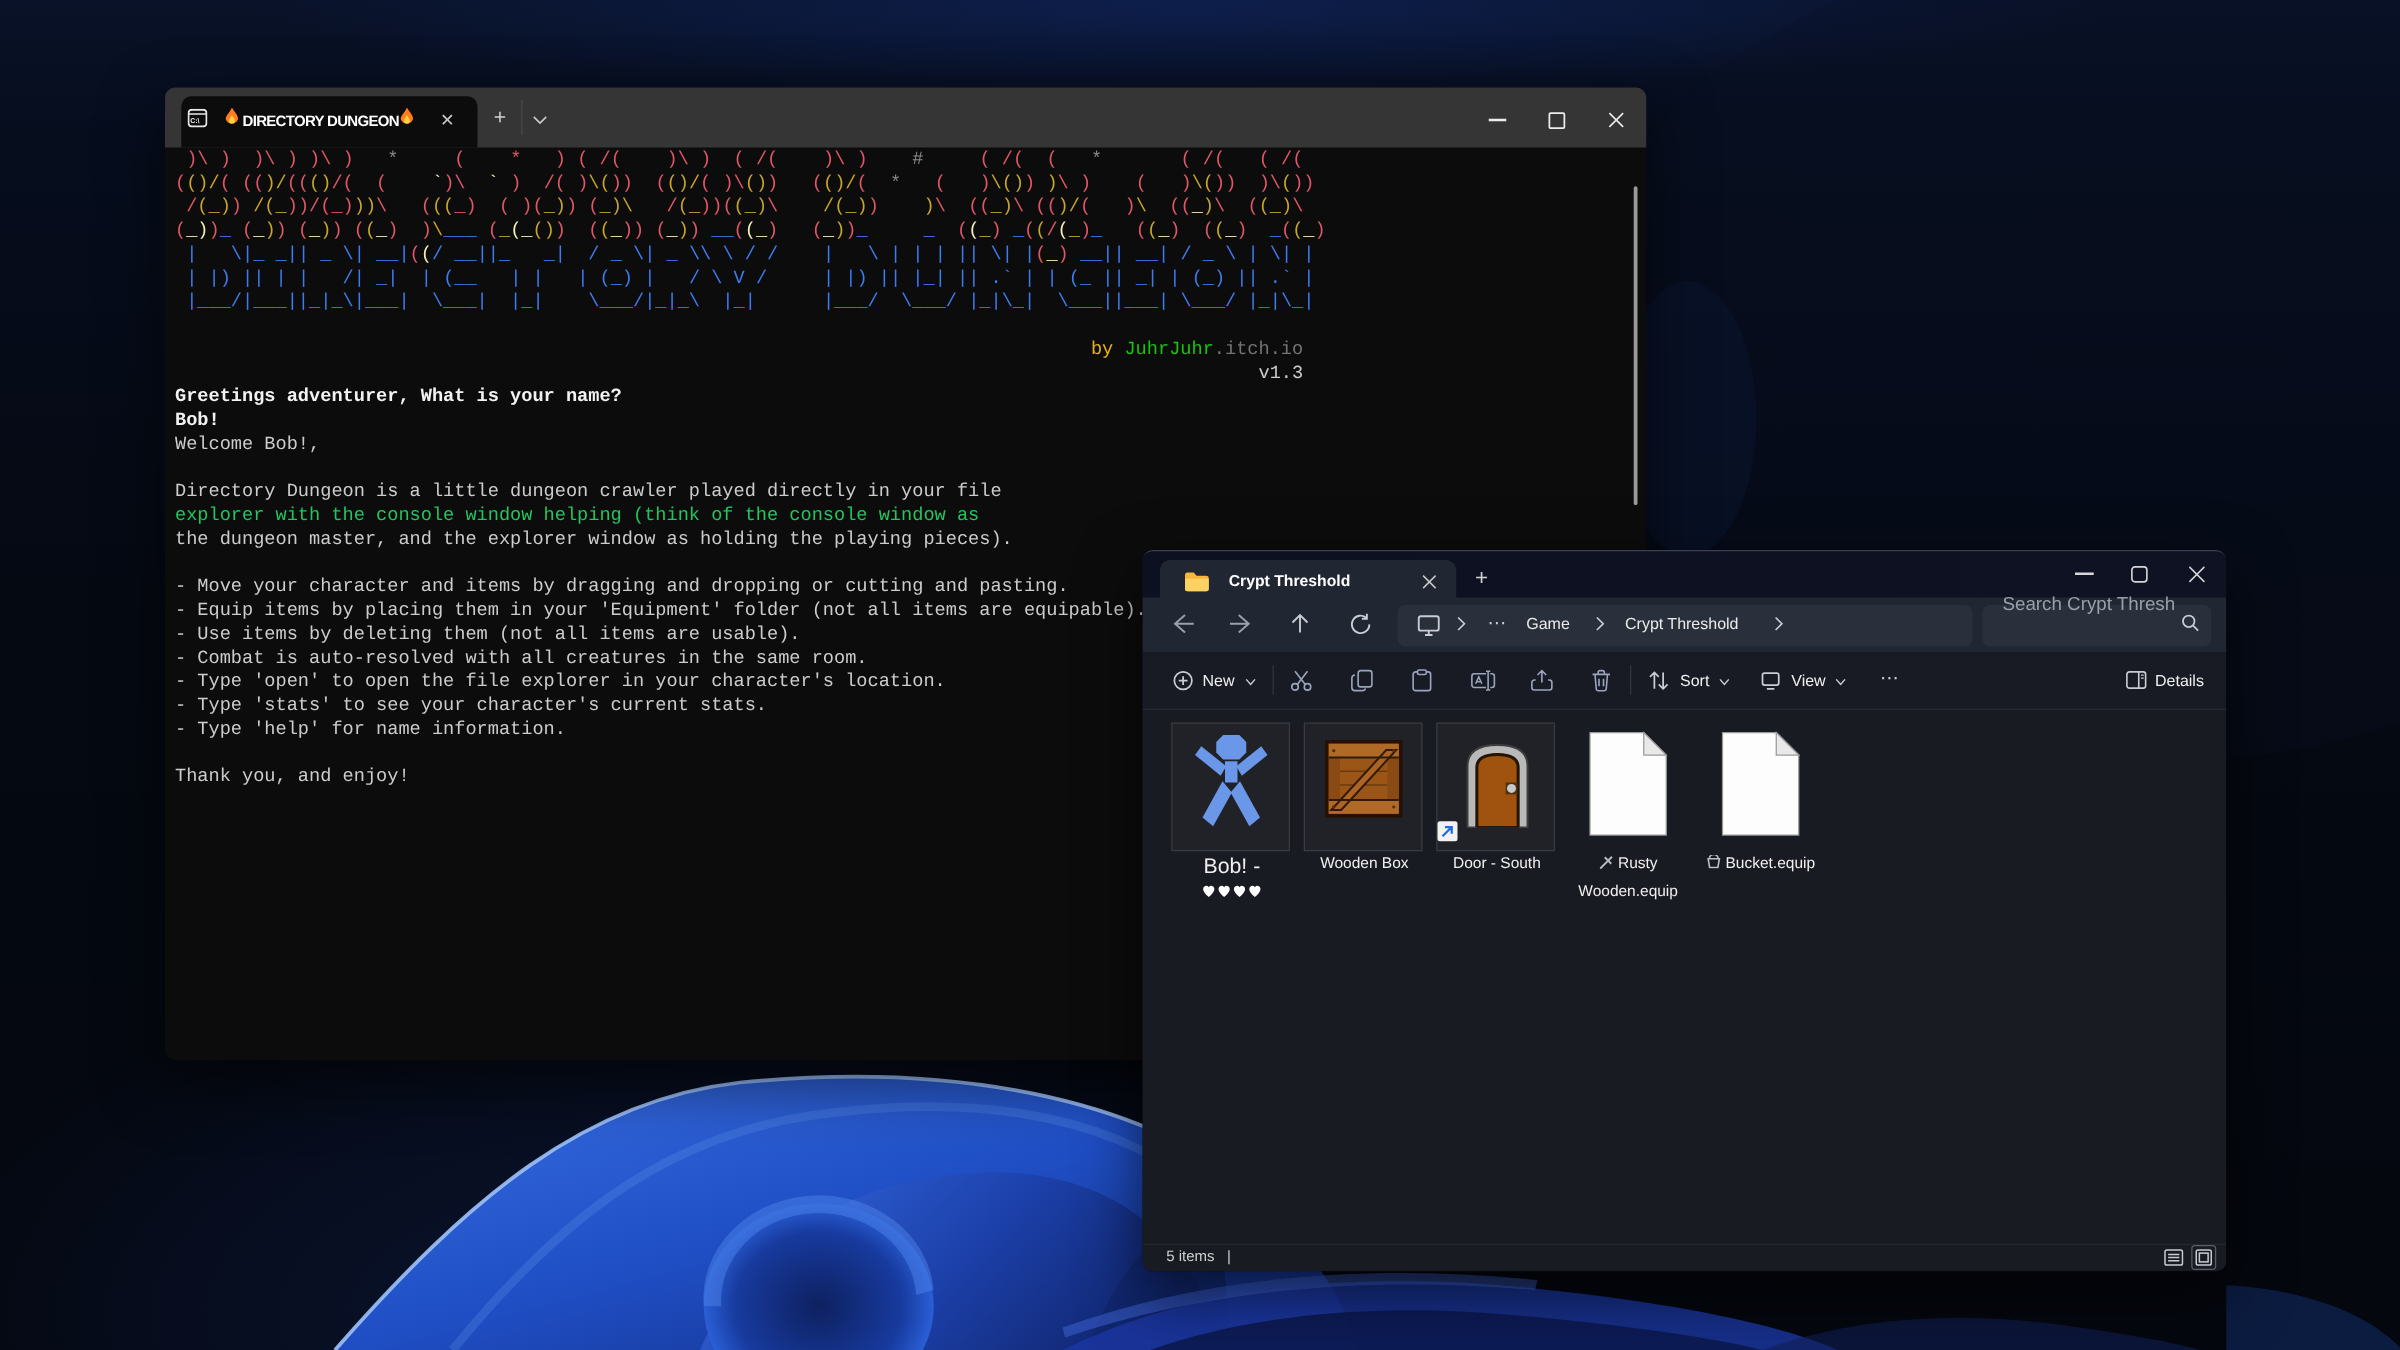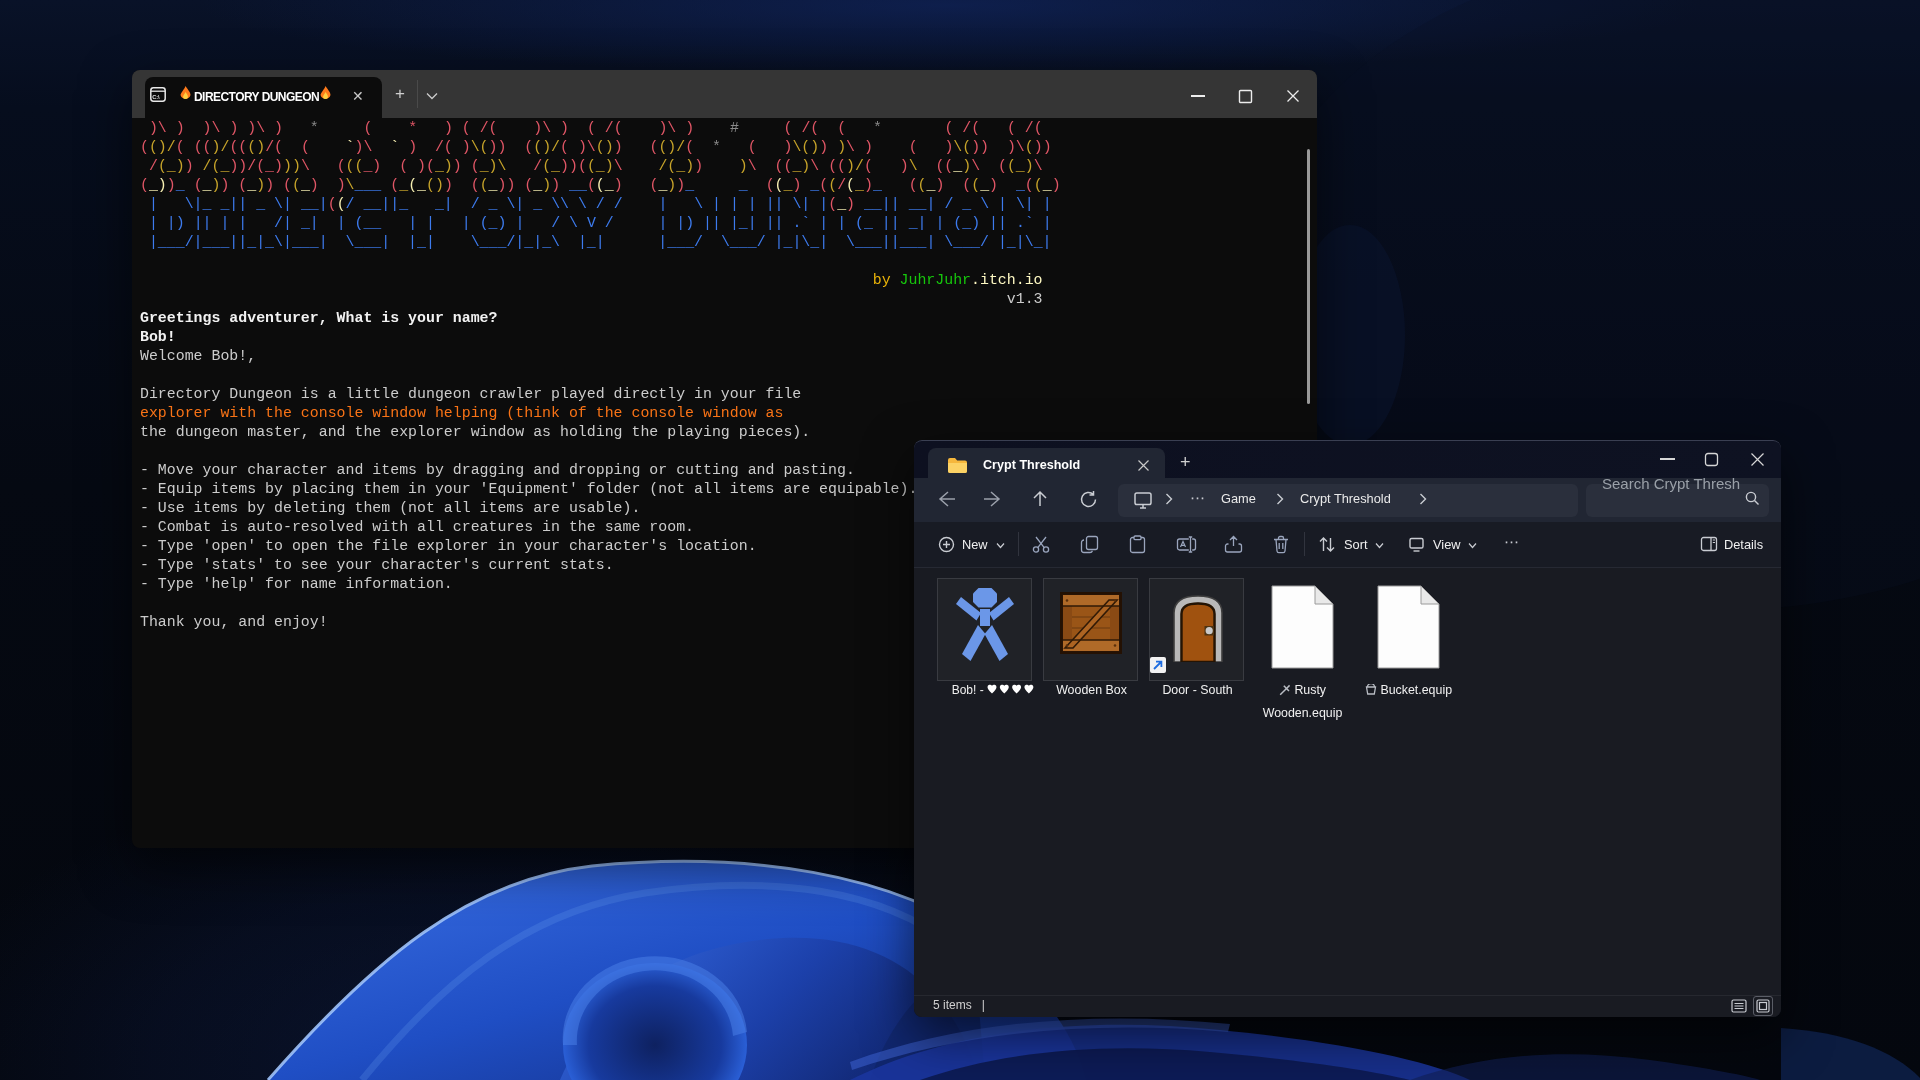--- a/index.html
+++ b/index.html
@@ -103,28 +103,28 @@
 
 <div class="abs" style="left:1307px;top:149px;width:3px;height:255px;background:#9a9a9a;border-radius:2px"></div>
 <pre class="abs" id="termpre"> <span style="color:#E05666">)\</span> <span style="color:#E05666">)</span>  <span style="color:#E05666">)\</span> <span style="color:#E05666">)</span> <span style="color:#E05666">)\</span> <span style="color:#E05666">)</span>   <span style="color:#8A8A8A">*</span>     <span style="color:#E05666">(</span>    <span style="color:#E05666">*</span>   <span style="color:#E05666">)</span> <span style="color:#E05666">(</span> <span style="color:#E05666">/(</span>    <span style="color:#E05666">)\</span> <span style="color:#E05666">)</span>  <span style="color:#E05666">(</span> <span style="color:#E05666">/(</span>    <span style="color:#E05666">)\</span> <span style="color:#E05666">)</span>    <span style="color:#8A8A8A">#</span>     <span style="color:#E05666">(</span> <span style="color:#E05666">/(</span>  <span style="color:#E05666">(</span>   <span style="color:#8A8A8A">*</span>       <span style="color:#E05666">(</span> <span style="color:#E05666">/(</span>   <span style="color:#E05666">(</span> <span style="color:#E05666">/(</span>
 <span style="color:#E05666">(</span><span style="color:#C7A42A">()/</span><span style="color:#E05666">(</span> <span style="color:#E05666">((</span><span style="color:#C7A42A">)/</span><span style="color:#E05666">((</span><span style="color:#C7A42A">()</span><span style="color:#E05666">/(</span>  <span style="color:#E05666">(</span>    <span style="color:#F7F0B2">`</span><span style="color:#E05666">)\</span>  <span style="color:#F7F0B2">`</span> <span style="color:#E05666">)</span>  <span style="color:#E05666">/(</span> <span style="color:#E05666">)</span><span style="color:#C7A42A">\(</span><span style="color:#E05666">))</span>  <span style="color:#E05666">(</span><span style="color:#C7A42A">()/</span><span style="color:#E05666">(</span> <span style="color:#E05666">)\</span><span style="color:#C7A42A">()</span><span style="color:#E05666">)</span>   <span style="color:#E05666">(</span><span style="color:#C7A42A">()/</span><span style="color:#E05666">(</span>  <span style="color:#8A8A8A">*</span>   <span style="color:#E05666">(</span>   <span style="color:#E05666">)</span><span style="color:#C7A42A">\()</span><span style="color:#E05666">)</span> <span style="color:#C7A42A">)</span><span style="color:#E05666">\</span> <span style="color:#E05666">)</span>    <span style="color:#E05666">(</span>   <span style="color:#E05666">)</span><span style="color:#C7A42A">\(</span><span style="color:#E05666">))</span>  <span style="color:#E05666">)\</span><span style="color:#C7A42A">(</span><span style="color:#E05666">))</span>
  <span style="color:#E05666">/</span><span style="color:#C7A42A">(_)</span><span style="color:#E05666">)</span> <span style="color:#C7A42A">/(_</span><span style="color:#E05666">))/(_)</span><span style="color:#C7A42A">))</span><span style="color:#E05666">\</span>   <span style="color:#E05666">(</span><span style="color:#C7A42A">((</span><span style="color:#E05666">_)</span>  <span style="color:#E05666">(</span> <span style="color:#E05666">)(</span><span style="color:#C7A42A">_)</span><span style="color:#E05666">)</span> <span style="color:#E05666">(</span><span style="color:#C7A42A">_)\</span>   <span style="color:#E05666">/</span><span style="color:#C7A42A">(_</span><span style="color:#E05666">))(</span><span style="color:#C7A42A">(_)</span><span style="color:#E05666">\</span>    <span style="color:#C7A42A">/(_)</span><span style="color:#E05666">)</span>    <span style="color:#C7A42A">)</span><span style="color:#E05666">\</span>  <span style="color:#E05666">((</span><span style="color:#C7A42A">_)</span><span style="color:#E05666">\</span> <span style="color:#E05666">((</span><span style="color:#C7A42A">)/</span><span style="color:#E05666">(</span>   <span style="color:#E05666">)</span><span style="color:#C7A42A">\</span>  <span style="color:#E05666">((</span><span style="color:#F7F0B2">_</span><span style="color:#C7A42A">)</span><span style="color:#E05666">\</span>  <span style="color:#E05666">(</span><span style="color:#C7A42A">(_)</span><span style="color:#E05666">\</span>
 <span style="color:#E05666">(</span><span style="color:#F7F0B2">_)</span><span style="color:#E05666">)</span><span style="color:#3D7BEE">_</span> <span style="color:#E05666">(</span><span style="color:#F7F0B2">_</span><span style="color:#C7A42A">)</span><span style="color:#E05666">)</span> <span style="color:#E05666">(</span><span style="color:#F7F0B2">_</span><span style="color:#C7A42A">)</span><span style="color:#E05666">)</span> <span style="color:#E05666">(</span><span style="color:#C7A42A">(</span><span style="color:#F7F0B2">_</span><span style="color:#E05666">)</span>  <span style="color:#E05666">)</span><span style="color:#C7A42A">\</span><span style="color:#3D7BEE">___</span> <span style="color:#E05666">(</span><span style="color:#C7A42A">_</span><span style="color:#F7F0B2">(_</span><span style="color:#C7A42A">()</span><span style="color:#E05666">)</span>  <span style="color:#E05666">(</span><span style="color:#C7A42A">(</span><span style="color:#F7F0B2">_</span><span style="color:#E05666">))</span> <span style="color:#E05666">(</span><span style="color:#F7F0B2">_</span><span style="color:#C7A42A">)</span><span style="color:#E05666">)</span> <span style="color:#3D7BEE">__</span><span style="color:#E05666">(</span><span style="color:#F7F0B2">(_</span><span style="color:#E05666">)</span>   <span style="color:#E05666">(</span><span style="color:#F7F0B2">_</span><span style="color:#C7A42A">)</span><span style="color:#E05666">)</span><span style="color:#3D7BEE">_</span>     <span style="color:#3D7BEE">_</span>  <span style="color:#E05666">(</span><span style="color:#F7F0B2">(</span><span style="color:#C7A42A">_</span><span style="color:#E05666">)</span> <span style="color:#3D7BEE">_</span><span style="color:#E05666">(</span><span style="color:#C7A42A">(</span><span style="color:#E05666">/</span><span style="color:#F7F0B2">(</span><span style="color:#C7A42A">_</span><span style="color:#E05666">)</span><span style="color:#3D7BEE">_</span>   <span style="color:#E05666">(</span><span style="color:#C7A42A">(</span><span style="color:#F7F0B2">_</span><span style="color:#E05666">)</span>  <span style="color:#E05666">(</span><span style="color:#C7A42A">(</span><span style="color:#F7F0B2">_</span><span style="color:#E05666">)</span>  <span style="color:#3D7BEE">_</span><span style="color:#E05666">(</span><span style="color:#C7A42A">(</span><span style="color:#F7F0B2">_</span><span style="color:#E05666">)</span>
  <span style="color:#3D7BEE">|</span>   <span style="color:#3D7BEE">\|_</span> <span style="color:#3D7BEE">_||</span> <span style="color:#3D7BEE">_</span> <span style="color:#3D7BEE">\|</span> <span style="color:#3D7BEE">__|</span><span style="color:#E05666">(</span><span style="color:#F7F0B2">(</span><span style="color:#3D7BEE">/</span> <span style="color:#3D7BEE">__||_</span>   <span style="color:#3D7BEE">_|</span>  <span style="color:#3D7BEE">/</span> <span style="color:#3D7BEE">_</span> <span style="color:#3D7BEE">\|</span> <span style="color:#3D7BEE">_</span> <span style="color:#3D7BEE">\\</span> <span style="color:#3D7BEE">\</span> <span style="color:#3D7BEE">/</span> <span style="color:#3D7BEE">/</span>    <span style="color:#3D7BEE">|</span>   <span style="color:#3D7BEE">\</span> <span style="color:#3D7BEE">|</span> <span style="color:#3D7BEE">|</span> <span style="color:#3D7BEE">|</span> <span style="color:#3D7BEE">||</span> <span style="color:#3D7BEE">\|</span> <span style="color:#3D7BEE">|</span><span style="color:#E05666">(</span><span style="color:#F7F0B2">_</span><span style="color:#E05666">)</span> <span style="color:#3D7BEE">__||</span> <span style="color:#3D7BEE">__|</span> <span style="color:#3D7BEE">/</span> <span style="color:#3D7BEE">_</span> <span style="color:#3D7BEE">\</span> <span style="color:#3D7BEE">|</span> <span style="color:#3D7BEE">\|</span> <span style="color:#3D7BEE">|</span>
  <span style="color:#3D7BEE">|</span> <span style="color:#3D7BEE">|)</span> <span style="color:#3D7BEE">||</span> <span style="color:#3D7BEE">|</span> <span style="color:#3D7BEE">|</span>   <span style="color:#3D7BEE">/|</span> <span style="color:#3D7BEE">_|</span>  <span style="color:#3D7BEE">|</span> <span style="color:#3D7BEE">(__</span>   <span style="color:#3D7BEE">|</span> <span style="color:#3D7BEE">|</span>   <span style="color:#3D7BEE">|</span> <span style="color:#3D7BEE">(_)</span> <span style="color:#3D7BEE">|</span>   <span style="color:#3D7BEE">/</span> <span style="color:#3D7BEE">\</span> <span style="color:#3D7BEE">V</span> <span style="color:#3D7BEE">/</span>     <span style="color:#3D7BEE">|</span> <span style="color:#3D7BEE">|)</span> <span style="color:#3D7BEE">||</span> <span style="color:#3D7BEE">|_|</span> <span style="color:#3D7BEE">||</span> <span style="color:#3D7BEE">.`</span> <span style="color:#3D7BEE">|</span> <span style="color:#3D7BEE">|</span> <span style="color:#3D7BEE">(_</span> <span style="color:#3D7BEE">||</span> <span style="color:#3D7BEE">_|</span> <span style="color:#3D7BEE">|</span> <span style="color:#3D7BEE">(_)</span> <span style="color:#3D7BEE">||</span> <span style="color:#3D7BEE">.`</span> <span style="color:#3D7BEE">|</span>
  <span style="color:#3D7BEE">|___/|___||_|_\|___|</span>  <span style="color:#3D7BEE">\___|</span>  <span style="color:#3D7BEE">|_|</span>    <span style="color:#3D7BEE">\___/|_|_\</span>  <span style="color:#3D7BEE">|_|</span>      <span style="color:#3D7BEE">|___/</span>  <span style="color:#3D7BEE">\___/</span> <span style="color:#3D7BEE">|_|\_|</span>  <span style="color:#3D7BEE">\___||___|</span> <span style="color:#3D7BEE">\___/</span> <span style="color:#3D7BEE">|_|\_|</span>
 
-                                                                                  <span style="color:#eab308">by</span> <span style="color:#16C60C">JuhrJuhr</span><span style="color:#fef9c3">.itch.io</span>
+                                                                                  <span style="color:#eab308">by</span> <span style="color:#16C60C">JuhrJuhr</span><span style="color:#737373">.itch.io</span>
                                                                                                  <span style="color:#CCCCCC">v1.3</span>
 <span style="color:#F2F2F2;font-weight:bold">Greetings adventurer, What is your name?</span>
 <span style="color:#F2F2F2;font-weight:bold">Bob!</span>
 <span style="color:#CCCCCC">Welcome Bob!,</span>
 
 <span style="color:#CCCCCC">Directory Dungeon is a little dungeon crawler played directly in your file</span>
-<span style="color:#f97316">explorer with the console window helping (think of the console window as</span>
+<span style="color:#22c55e">explorer with the console window helping (think of the console window as</span>
 <span style="color:#CCCCCC">the dungeon master, and the explorer window as holding the playing pieces).</span>
 
 <span style="color:#CCCCCC">- Move your character and items by dragging and dropping or cutting and pasting.</span>
 <span style="color:#CCCCCC">- Equip items by placing them in your 'Equipment' folder (not all items are equipable).</span>
 <span style="color:#CCCCCC">- Use items by deleting them (not all items are usable).</span>
 <span style="color:#CCCCCC">- Combat is auto-resolved with all creatures in the same room.</span>
 <span style="color:#CCCCCC">- Type 'open' to open the file explorer in your character's location.</span>
 <span style="color:#CCCCCC">- Type 'stats' to see your character's current stats.</span>
 <span style="color:#CCCCCC">- Type 'help' for name information.</span>
 
@@ -309,21 +309,21 @@
 
  <svg class="abs" style="left:357px;top:145px" width="63" height="84" viewBox="0 0 63 84">
   <path d="M1 1 H44 L62 19 V83 H1 Z" fill="#fdfdfd" stroke="#9a9a9a" stroke-width="1"></path>
   <path d="M44 1 L44 19 H62 Z" fill="#e9e9e9" stroke="#9a9a9a" stroke-width="1"></path>
  </svg>
  <svg class="abs" style="left:463px;top:145px" width="63" height="84" viewBox="0 0 63 84">
   <path d="M1 1 H44 L62 19 V83 H1 Z" fill="#fdfdfd" stroke="#9a9a9a" stroke-width="1"></path>
   <path d="M44 1 L44 19 H62 Z" fill="#e9e9e9" stroke="#9a9a9a" stroke-width="1"></path>
  </svg>
 
- <div class="abs" style="left:23px;top:243px;width:97px;text-align:right;color:#f0f0f0;font-size:12px">Bob! - <svg width="47" height="11" viewBox="0 0 47 11" style="vertical-align:-1px">
+ <div class="abs" style="left:23px;top:243px;width:97px;text-align:center;color:#f0f0f0;font-size:17px">Bob! - <svg width="47" height="11" viewBox="0 0 47 11" style="vertical-align:-1px">
           <g fill="#ffffff">
             <path id="h" d="M5 9.5 C1.8 6.8 .5 4.8 .5 3.1 A2.5 2.5 0 0 1 5 1.7 A2.5 2.5 0 0 1 9.5 3.1 C9.5 4.8 8.2 6.8 5 9.5 Z"></path>
             <use href="#h" x="12.3"></use>
             <use href="#h" x="24.6"></use>
             <use href="#h" x="36.9"></use>
           </g>
         </svg></div>
  <div class="abs" style="left:129px;top:243px;width:97px;text-align:center;color:#f0f0f0;font-size:12.4px">Wooden Box</div>
  <div class="abs" style="left:235px;top:243px;width:97px;text-align:center;color:#f0f0f0;font-size:12.4px">Door - South</div>
  <div class="abs" style="left:340px;top:243px;width:97px;text-align:center;color:#f0f0f0;font-size:12.4px"><svg width="12" height="12" viewBox="0 0 12 12" style="vertical-align:-2px">

